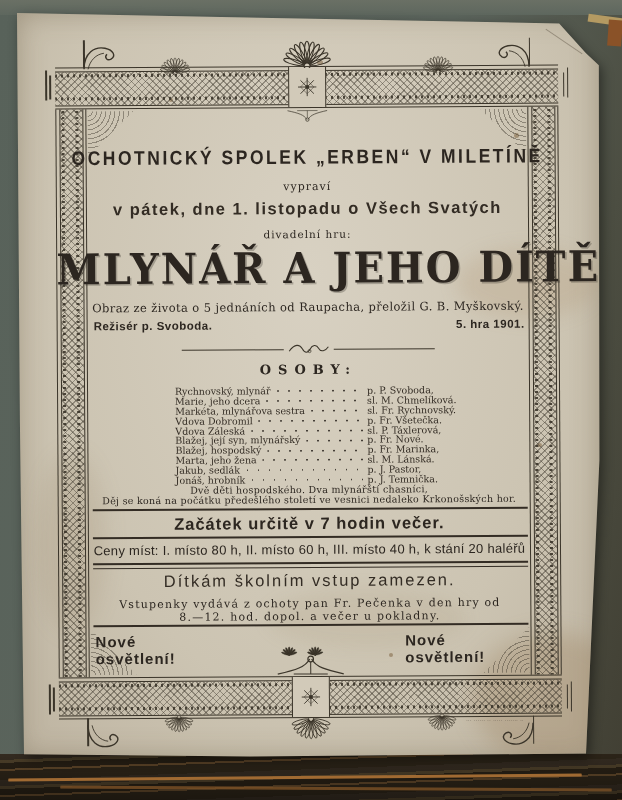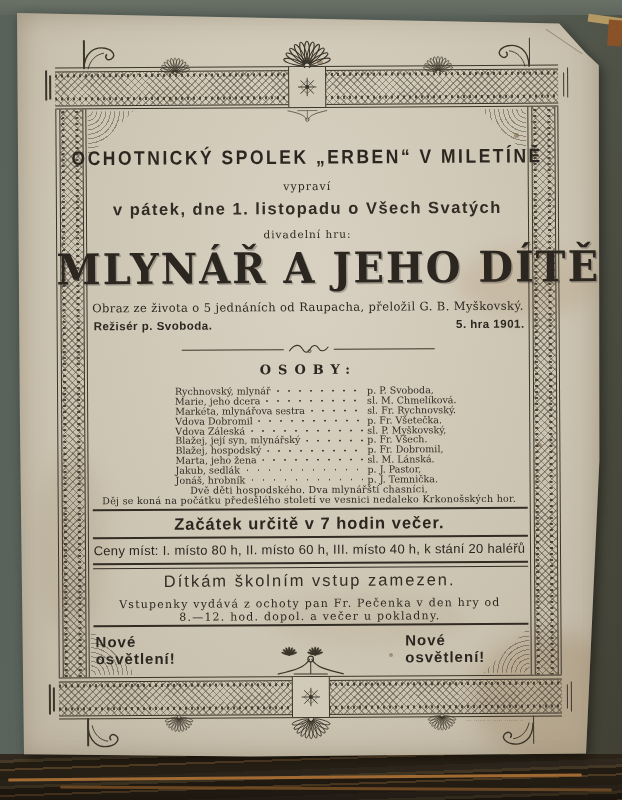--- a/index.html
+++ b/index.html
@@ -339,31 +339,31 @@
               <span class="actor">sl. Fr. Rychnovský.</span>
             </div>
         <div class="cast-row">
               <span class="role">Vdova Dobromil</span>
               <span class="leader"></span>
               <span class="actor">p. Fr. Všetečka.</span>
             </div>
         <div class="cast-row">
               <span class="role">Vdova Záleská</span>
               <span class="leader"></span>
-              <span class="actor">sl. P. Myškovský,</span>
+              <span class="actor">sl. P. Táxlerová,</span>
             </div>
         <div class="cast-row">
               <span class="role">Blažej, její syn, mlynářský</span>
               <span class="leader"></span>
-              <span class="actor">p. Fr. Všech.</span>
+              <span class="actor">p. Fr. Nové.</span>
             </div>
         <div class="cast-row">
               <span class="role">Blažej, hospodský</span>
               <span class="leader"></span>
-              <span class="actor">p. Fr. Dobromil,</span>
+              <span class="actor">p. Fr. Marinka,</span>
             </div>
         <div class="cast-row">
               <span class="role">Marta, jeho žena</span>
               <span class="leader"></span>
               <span class="actor">sl. M. Lánská.</span>
             </div>
         <div class="cast-row">
               <span class="role">Jakub, sedlák</span>
               <span class="leader"></span>
               <span class="actor">p. J. Pastor,</span>

